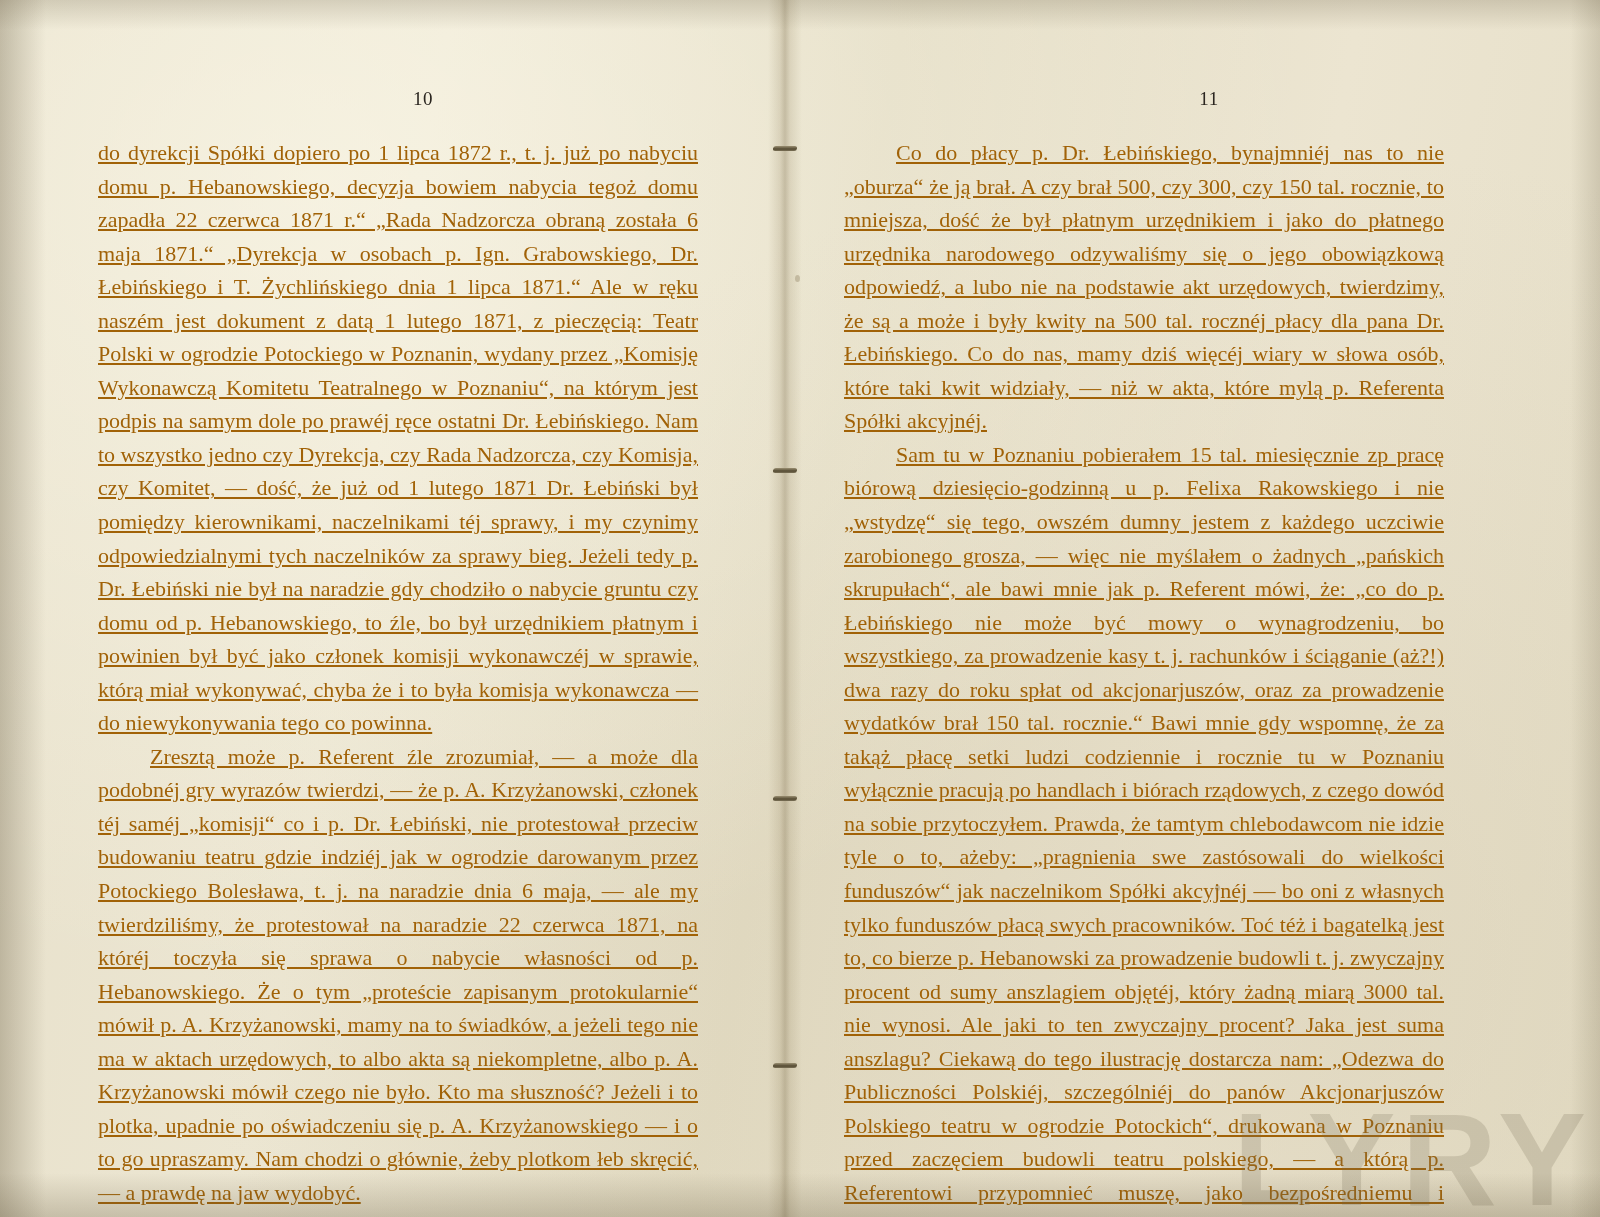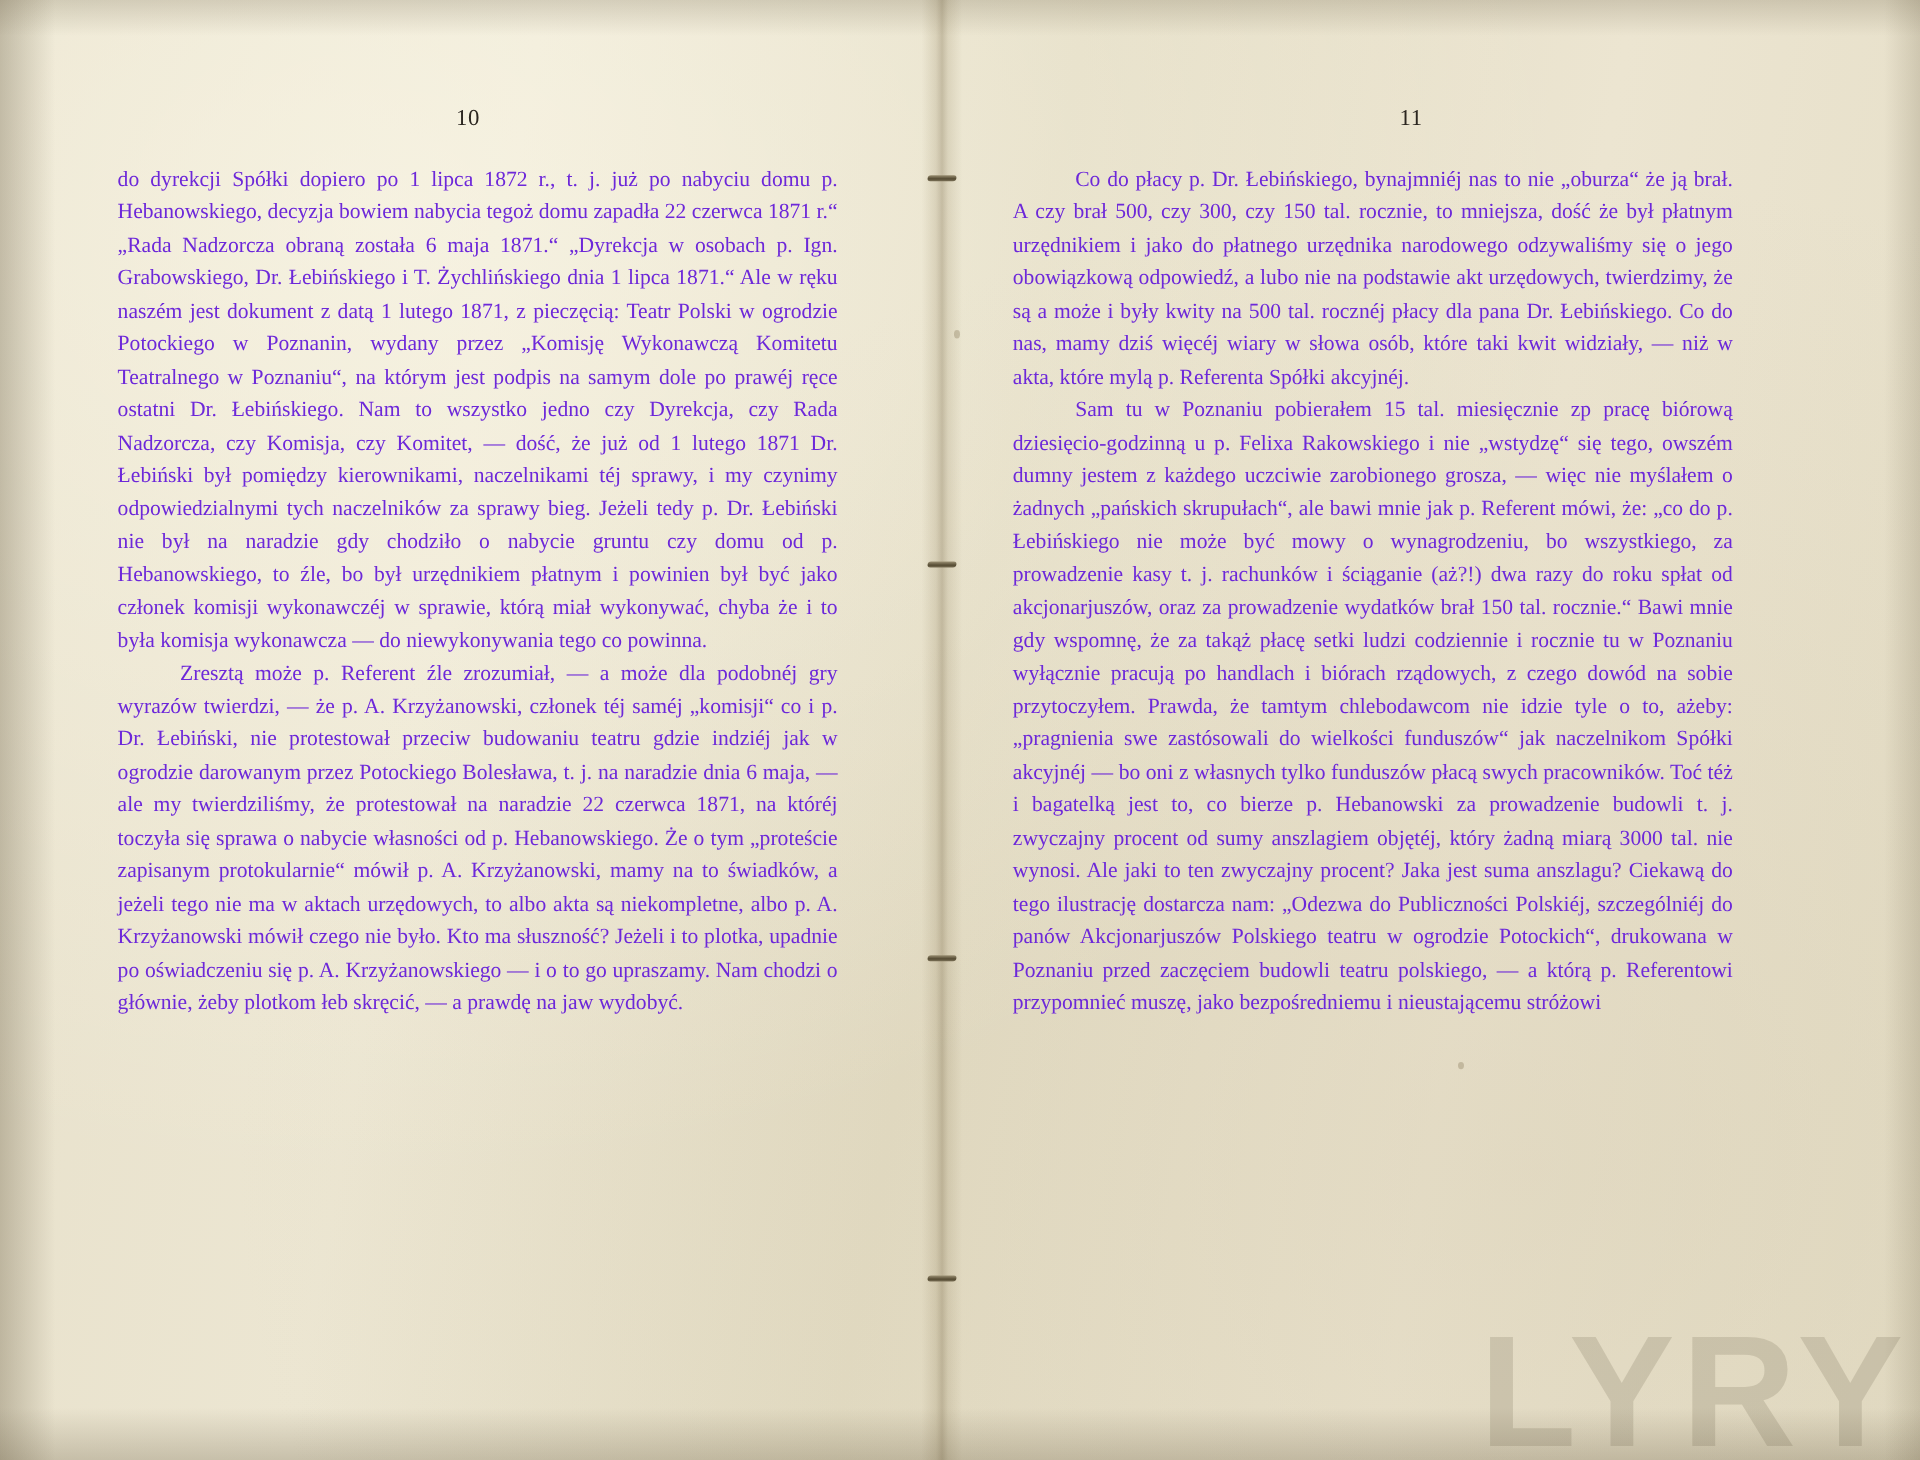--- a/index.html
+++ b/index.html
@@ -90,46 +90,48 @@
 
   
   .pages {
     position: absolute;
     inset: 0;
   }
   .page {
     position: absolute;
     top: 0;
     bottom: 0;
+    padding-left: 22px;
   }
   .page.left  { left: 0;    width: 780px; }
   .page.right { left: 776px; width: 800px; }
 
   .folio {
     position: absolute;
     top: 88px;
     width: 100%;
     text-align: center;
     font-size: 19px;
     color: #2b2620;
     letter-spacing: 0.5px;
   }
   .page.left .folio  { padding-right: 390px; }
   .page.right .folio { padding-right: 330px; }
 
   .column {
     position: absolute;
     top: 136px;
-    color: #6d28d9;
-    font-size: 18px;
+    color: #a16207;
+    font-size: 22px;
     line-height: 1.525;
     text-align: justify;
     text-justify: inter-word;
     -webkit-hyphens: none;
     hyphens: none;
+    text-decoration: underline;
   }
   .page.left .column  { left: 98px;  width: 600px; }
   .page.right .column { left: 68px;  width: 600px; }
 
   .column p {
     margin: 0;
     text-indent: 52px;
   }
   .column p.noindent { text-indent: 0; }
 

